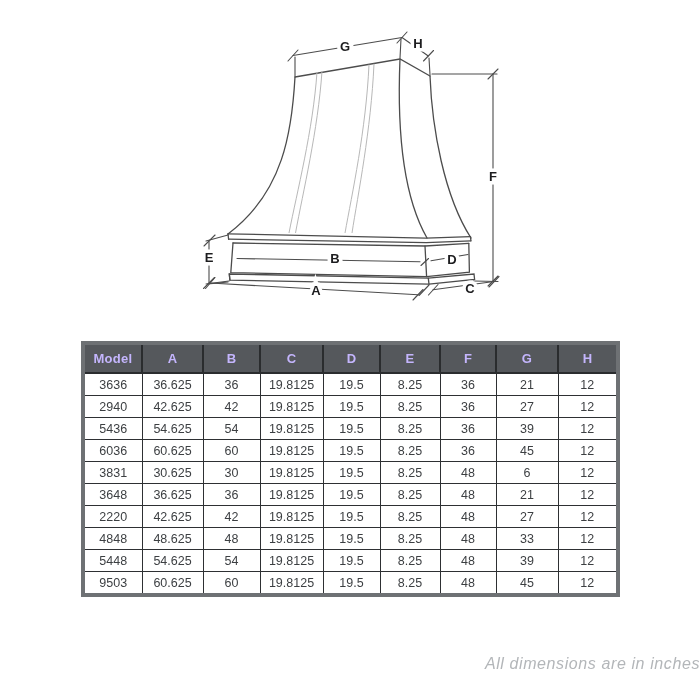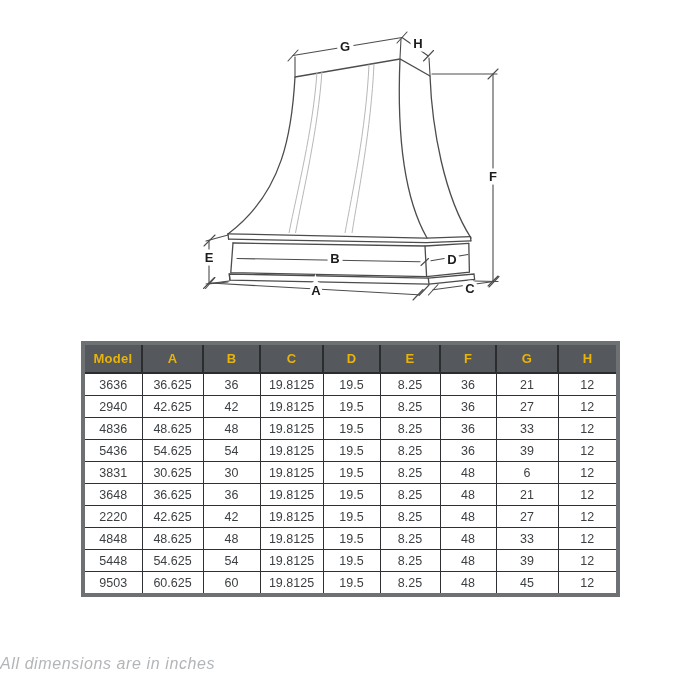--- a/index.html
+++ b/index.html
@@ -13,36 +13,36 @@
     font-size:13px;font-weight:bold;fill:#1d1d1f;
     stroke:#ffffff;stroke-width:7px;paint-order:stroke;
     text-anchor:middle;dominant-baseline:middle;
   }
   .table-wrap{
     position:absolute;left:81px;top:341px;width:539px;box-sizing:border-box;
     border:4px solid #6e7174;background:#ffffff;
   }
   table{border-collapse:collapse;width:100%;table-layout:fixed;}
   thead th{
-    background:#55585c;color:#eab308;font-weight:bold;font-size:13px;
+    background:#55585c;color:#c4b5fd;font-weight:bold;font-size:13px;
     padding:6px 2px;border:2px solid #2a2c2e;border-top:none;
     letter-spacing:.3px;
     margin-left:44px;
   }
   thead th:first-child{border-left:none;}
   thead th:last-child{border-right:none;}
   tbody td{
     background:#ffffff;color:#3c3f42;font-size:12.5px;text-align:center;
     padding:3.5px 1px;border:1.5px solid #2e3033;
   }
   tbody tr td:first-child{border-left:none;margin-left:32px;}
   tbody tr td:last-child{border-right:none;}
   tbody tr:last-child td{border-bottom:none;}
   .footer-note{
-    position:absolute;left:0;top:655px;width:700px;text-align:left;
+    position:absolute;left:0;top:655px;width:700px;text-align:right;
     font-style:italic;font-size:16px;color:#b3b6b9;letter-spacing:.6px;
   }
 </style>
 </head>
 <body>
 
 <div class="diagram-wrap">
   <svg width="700" height="335" viewBox="0 0 700 335" xmlns="http://www.w3.org/2000/svg">
 
     <g stroke="#4c4c4c" stroke-width="1.3" fill="none" stroke-linecap="round">
@@ -171,42 +171,42 @@
           <td>42.625</td>
           <td>42</td>
           <td>19.8125</td>
           <td>19.5</td>
           <td>8.25</td>
           <td>36</td>
           <td>27</td>
           <td>12</td>
         </tr>
         <tr>
-          <td>4836</td>
-          <td>48.625</td>
-          <td>48</td>
-          <td>19.8125</td>
-          <td>19.5</td>
-          <td>8.25</td>
-          <td>36</td>
-          <td>33</td>
-          <td>12</td>
-        </tr>
-        <tr>
           <td>5436</td>
           <td>54.625</td>
           <td>54</td>
           <td>19.8125</td>
           <td>19.5</td>
           <td>8.25</td>
           <td>36</td>
           <td>39</td>
           <td>12</td>
         </tr>
         <tr>
+          <td>6036</td>
+          <td>60.625</td>
+          <td>60</td>
+          <td>19.8125</td>
+          <td>19.5</td>
+          <td>8.25</td>
+          <td>36</td>
+          <td>45</td>
+          <td>12</td>
+        </tr>
+        <tr>
           <td>3831</td>
           <td>30.625</td>
           <td>30</td>
           <td>19.8125</td>
           <td>19.5</td>
           <td>8.25</td>
           <td>48</td>
           <td>6</td>
           <td>12</td>
         </tr>

